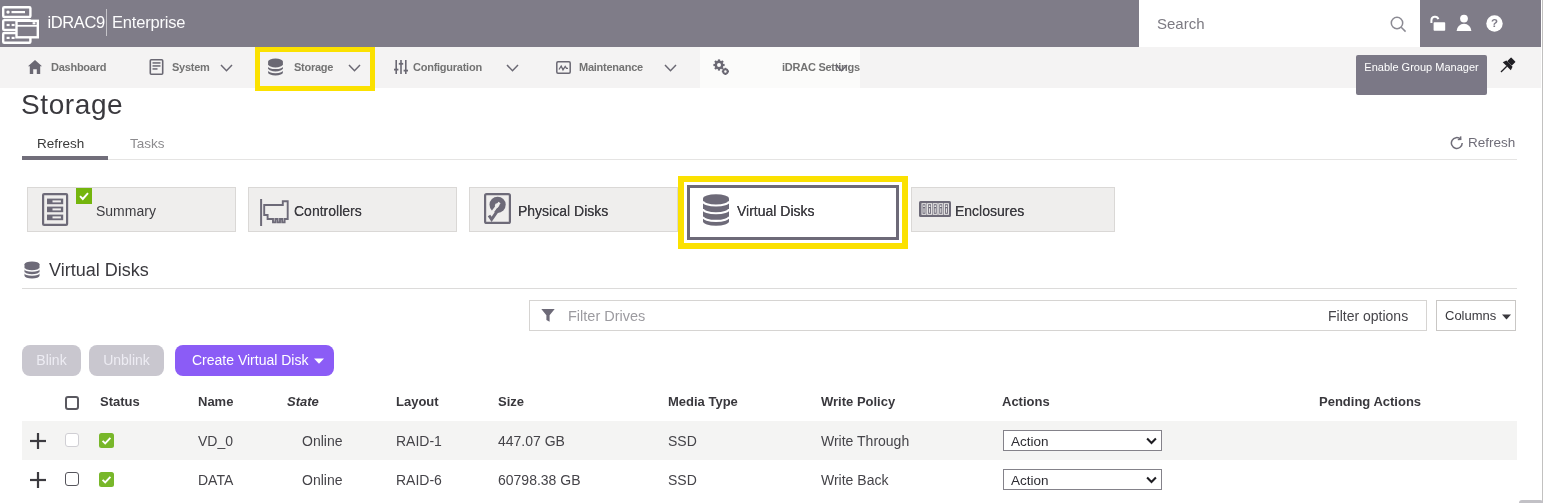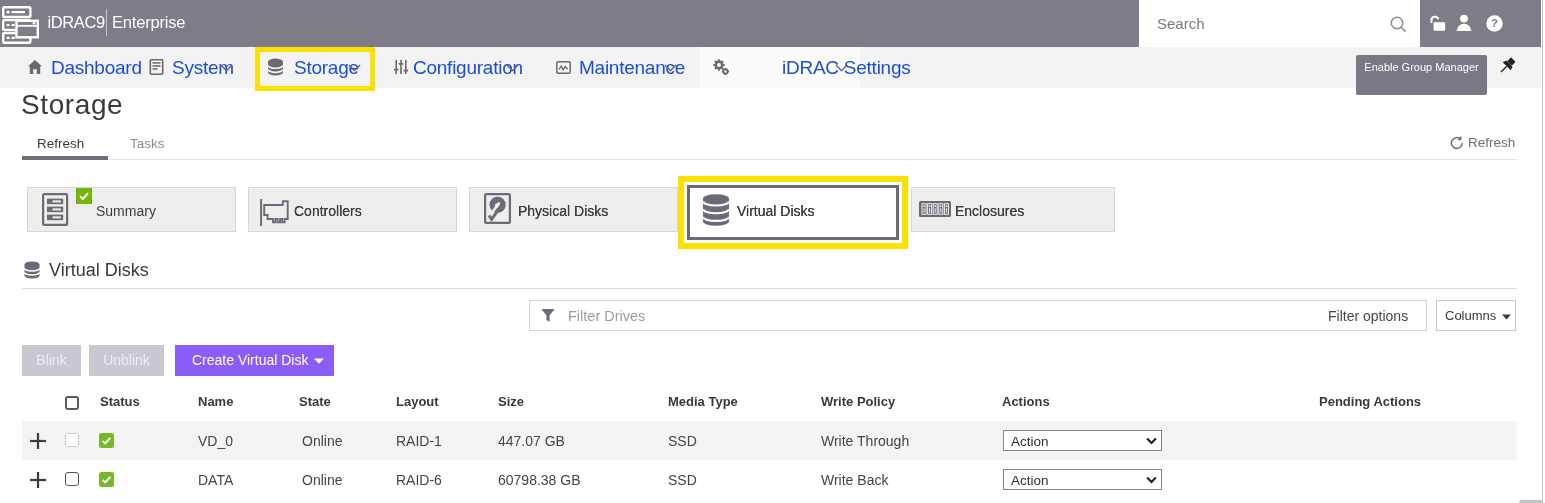--- a/index.html
+++ b/index.html
@@ -5,21 +5,21 @@
 * { margin:0; padding:0; box-sizing:border-box; }
 html,body { width:1545px; height:503px; background:#fff; font-family:"Liberation Sans", sans-serif; }
 #stage { position:relative; width:1545px; height:503px; overflow:hidden; background:#fff; }
 .abs { position:absolute; }
 
 #topbar { left:0; top:0; width:1541px; height:47px; background:#7f7c88; }
 #searchbox { left:1139px; top:0; width:281px; height:47px; background:#fff; }
 #searchtxt { left:1157px; top:16px; font-size:15px; color:#7c7a82; line-height:16px; }
 
 #nav { left:0; top:47px; width:1541px; height:41px; background:#f4f3f3; }
-.navtxt { font-size:19px; font-weight:normal; color:#1d4ed8; letter-spacing:-0.25px; line-height:15px; top:60px; }
+.navtxt { font-size:11px; font-weight:bold; color:#737373; letter-spacing:-0.25px; line-height:15px; top:60px; }
 #yellownav { left:255px; top:47px; width:120px; height:44px; border:5px solid #fbe100; }
 #egm { left:1356px; top:55px; width:131px; height:40px; background:#7b7886; color:#fff; font-size:11px; text-align:center; line-height:24px; border-radius:2px; }
 
 #h1 { left:21px; top:89px; font-size:28px; color:#3a393e; line-height:31px; letter-spacing:0.6px; }
 .tabtxt { top:136px; font-size:13.5px; line-height:16px; }
 #tabline { left:22px; top:159px; width:1495px; height:1px; background:#e5e4e3; }
 #tabunder { left:22px; top:156px; width:86px; height:4px; background:#716e7a; }
 #refreshtxt { left:1468px; top:135px; font-size:13.5px; color:#6f6d78; line-height:16px; }
 
 .card { top:187px; width:209px; height:45px; background:#efeeed; border:1px solid #dad8d6; }
@@ -27,21 +27,21 @@
 #card4 { left:687px; top:185px; width:212px; height:54.5px; background:#fff; border:3.5px solid #6d6a78; outline:6.5px solid #fbe100; outline-offset:3px; }
 
 #secttxt { left:49px; top:260px; font-size:18px; color:#3a393e; line-height:20px; }
 #secthr { left:22px; top:288px; width:1495px; height:1px; background:#dcdbda; }
 
 #filterbox { left:529px; top:300px; width:898px; height:31px; border:1px solid #d6d4d2; background:#fff; }
 #filterph { left:568px; top:308px; font-size:14.5px; color:#9c9ba0; line-height:16px; }
 #filteropt { left:1328px; top:309px; font-size:14px; color:#46454a; line-height:15px; }
 #colsbtn { left:1436px; top:300px; width:80px; height:31px; border:1px solid #c9c7c5; background:#fff; }
 
-.btn { top:345px; height:31px; color:#fff; font-size:14px; text-align:center; line-height:31px; border-radius:0; }
+.btn { top:345px; height:31px; color:#fff; font-size:14px; text-align:center; line-height:31px; border-radius:8px; }
 #blink { left:22px; width:59px; background:#c9c7cf; color:#edecf3; }
 #unblink { left:89px; width:75px; background:#c9c7cf; color:#edecf3; }
 #createbtn { left:175px; width:159px; background:#8b5cf6; text-align:left; }
 
 .th { top:395px; font-size:13px; font-weight:bold; color:#39383d; line-height:14px; }
 #stripe { left:22px; top:421px; width:1495px; height:39px; background:#f4f4f3; }
 .td { font-size:14px; color:#454449; line-height:16px; }
 .r1 { top:433px; }
 .r2 { top:472px; }
 .cb { width:14px; height:14px; border:2px solid #5a5960; border-radius:3px; background:#fff; }
@@ -277,21 +277,21 @@
   </svg>
   <div class="abs btn" id="blink">Blink</div>
   <div class="abs btn" id="unblink">Unblink</div>
   <div class="abs btn" id="createbtn"><span style="padding-left:17px;">Create Virtual Disk</span></div>
   <svg class="abs" style="left:314px; top:358px;" width="10" height="6" viewBox="0 0 10 6">
     <path d="M0,0.5 H10 L5,5.8 Z" fill="#fff"></path>
   </svg>
   <div class="abs cb" style="left:65px; top:396px;"></div>
   <div class="abs th" style="left:100px;">Status</div>
   <div class="abs th" style="left:198px;">Name</div>
-  <div class="abs th" style="left:299px;">State</div>
+  <div class="abs th" style="left:287px;font-style:italic;">State</div>
   <div class="abs th" style="left:396px;">Layout</div>
   <div class="abs th" style="left:498px;">Size</div>
   <div class="abs th" style="left:668px;">Media Type</div>
   <div class="abs th" style="left:821px;">Write Policy</div>
   <div class="abs th" style="left:1002px;">Actions</div>
   <div class="abs th" style="left:1319px;">Pending Actions</div>
   <div class="abs" id="stripe"></div>
 
   <svg class="abs" style="left:30px; top:433px;" width="16" height="16" viewBox="0 0 16 16">
     <rect x="6.9" y="0" width="2.2" height="16" fill="#3c3b40"></rect>

